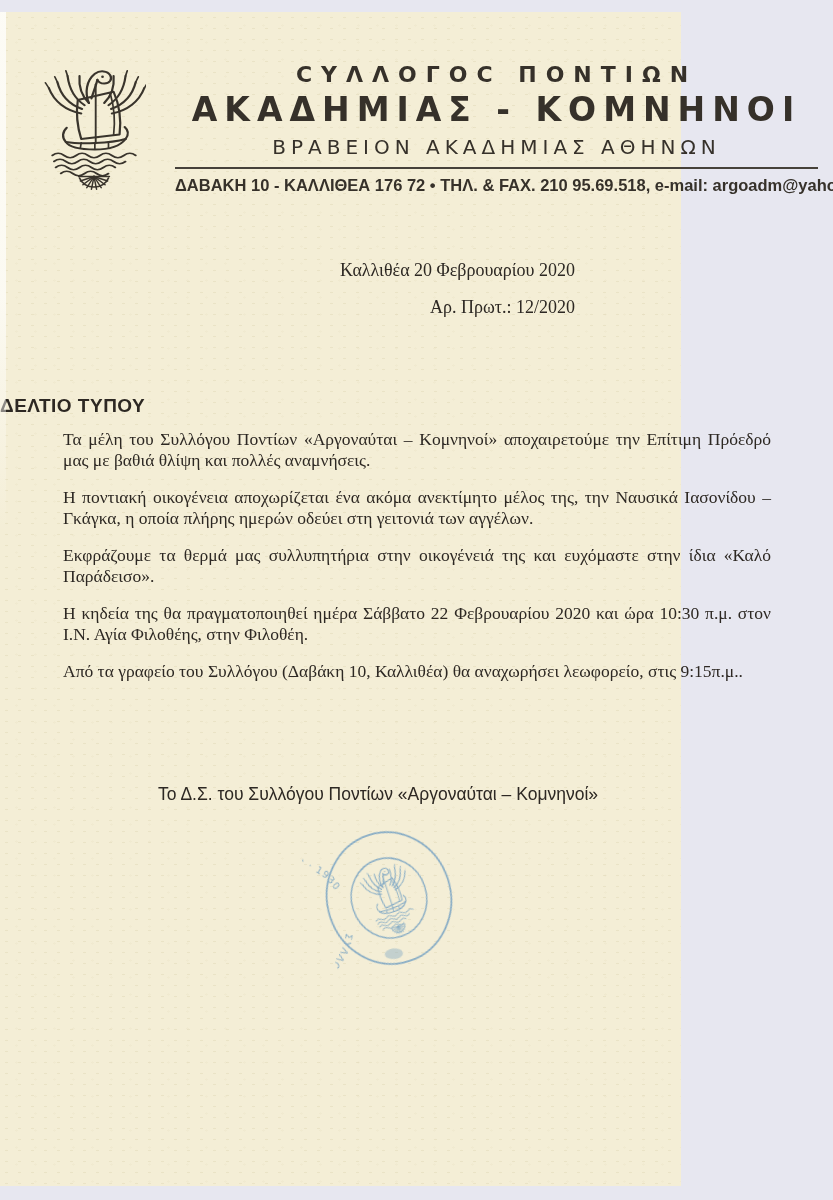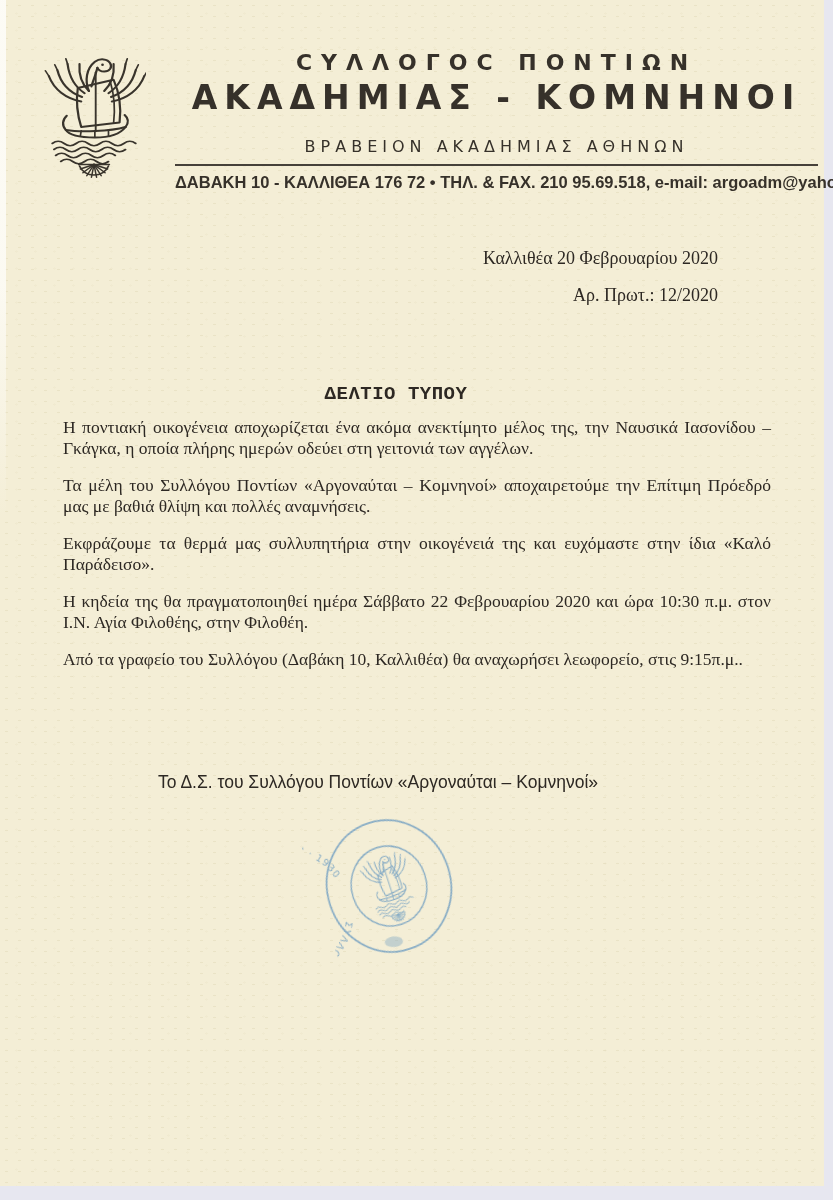--- a/index.html
+++ b/index.html
@@ -1,48 +1,48 @@
 <!DOCTYPE html>
 <html><head>
 <meta charset="utf-8">
 <style>
   html,body{margin:0;padding:0;}
   body{width:833px;height:1200px;overflow:hidden;background:#e7e7f0;}
   .scan{position:relative;width:833px;height:1200px;background:#e7e7f0;}
   .paper{
-    position:absolute;left:0;top:0;width:824px;height:1186px;
+    position:absolute;left:0;top:12px;width:681px;height:1186px;
     background-color:#f4eed6;
     background-image:
       radial-gradient(rgba(222,213,180,.45) 1px, transparent 1.2px),
       radial-gradient(rgba(236,229,201,.5) 1px, transparent 1.3px);
     background-size:13px 11px,19px 17px;
     background-position:0 0,7px 5px;
     color:#2d2823;
   }
   .edge-left{position:absolute;left:0;top:0;width:6px;height:520px;
     background:linear-gradient(to bottom, rgba(253,252,247,.95) 0%, rgba(253,252,247,.85) 55%, rgba(253,252,247,0) 100%);}
   .edge-bottom{position:absolute;left:0;bottom:0;width:833px;height:14px;background:#e7e7f0;}
 
   
   .logo{position:absolute;left:42px;top:52px;color:#39342c;}
   .header-text{position:absolute;left:175px;top:50px;width:643px;text-align:center;color:#36312a;}
   .org-small{font-family:"DejaVu Sans",sans-serif;font-size:22px;font-weight:600;letter-spacing:9px;}
   .org-name{font-family:"DejaVu Sans",sans-serif;font-size:33px;font-weight:600;letter-spacing:7px;margin-top:3px;}
-  .org-award{font-family:"DejaVu Sans",sans-serif;font-size:16px;font-weight:500;letter-spacing:5px;margin-top:20px;}
+  .org-award{font-family:"DejaVu Sans",sans-serif;font-size:20px;font-weight:500;letter-spacing:5px;margin-top:6px;}
   .header-rule{border:0;border-top:2.5px solid #46413a;margin:8px 0 0 0;}
   .org-address{font-family:"Liberation Sans",sans-serif;font-size:16.5px;font-weight:600;letter-spacing:0px;margin-top:7px;white-space:nowrap;}
 
   
   .meta{position:absolute;top:248px;right:106px;text-align:right;
     font-family:Liberation Serif, serif;font-size:18px;}
   .meta .protocol{margin-top:16px;}
 
   
-  .press-title{position:absolute;top:383px;left:0;width:792px;text-align:center;
-    font-family:Liberation Mono, monospace;font-size:19px;font-weight:bold;letter-spacing:.5px;}
+  .press-title{position:absolute;top:383px;left:0;width:792px;text-align:left;
+    font-family:Liberation Sans, sans-serif;font-size:19px;font-weight:bold;letter-spacing:.5px;}
   .body{position:absolute;top:417px;left:63px;width:708px;
     font-family:"Liberation Serif",serif;font-size:17.5px;line-height:21px;text-align:justify;}
   .body p{margin:0 0 16px 0;}
   .closing{position:absolute;top:772px;left:158px;
     font-family:Liberation Sans, sans-serif;font-size:17.5px;}
 
   
   .stamp{position:absolute;left:318px;top:810px;width:142px;height:152px;
     color:#6e9dc2;opacity:.82;filter:blur(.3px);
     transform:rotate(-18deg);transform-origin:50% 50%;}
@@ -129,22 +129,22 @@
     </div>
 
     <div class="meta">
       <div class="place-date">Καλλιθέα 20 Φεβρουαρίου 2020</div>
       <div class="protocol">Αρ. Πρωτ.: 12/2020</div>
     </div>
 
     <div class="press-title">ΔΕΛΤΙΟ ΤΥΠΟΥ</div>
 
     <div class="body">
+      <p>Τα μέλη του Συλλόγου Ποντίων «Αργοναύται – Κομνηνοί» αποχαιρετούμε την Επίτιμη Πρόεδρό μας με βαθιά θλίψη και πολλές αναμνήσεις.</p>
       <p>Η ποντιακή οικογένεια αποχωρίζεται ένα ακόμα ανεκτίμητο μέλος της, την Ναυσικά Ιασονίδου – Γκάγκα, η οποία πλήρης ημερών οδεύει στη γειτονιά των αγγέλων.</p>
-      <p>Τα μέλη του Συλλόγου Ποντίων «Αργοναύται – Κομνηνοί» αποχαιρετούμε την Επίτιμη Πρόεδρό μας με βαθιά θλίψη και πολλές αναμνήσεις.</p>
       <p>Εκφράζουμε τα θερμά μας συλλυπητήρια στην οικογένειά της και ευχόμαστε στην ίδια «Καλό Παράδεισο».</p>
       <p>Η κηδεία της θα πραγματοποιηθεί ημέρα Σάββατο 22 Φεβρουαρίου 2020 και ώρα 10:30 π.μ. στον Ι.Ν. Αγία Φιλοθέης, στην Φιλοθέη.</p>
       <p>Από τα γραφείο του Συλλόγου (Δαβάκη 10, Καλλιθέα) θα αναχωρήσει λεωφορείο, στις 9:15π.μ..</p>
     </div>
 
     <div class="closing">Το Δ.Σ. του Συλλόγου Ποντίων «Αργοναύται – Κομνηνοί»</div>
 
     <div class="stamp">
       <svg width="142" height="152" viewBox="0 0 170 170" preserveAspectRatio="none">
         <circle cx="85" cy="85" r="74" fill="none" stroke="currentColor" stroke-width="2"></circle>

